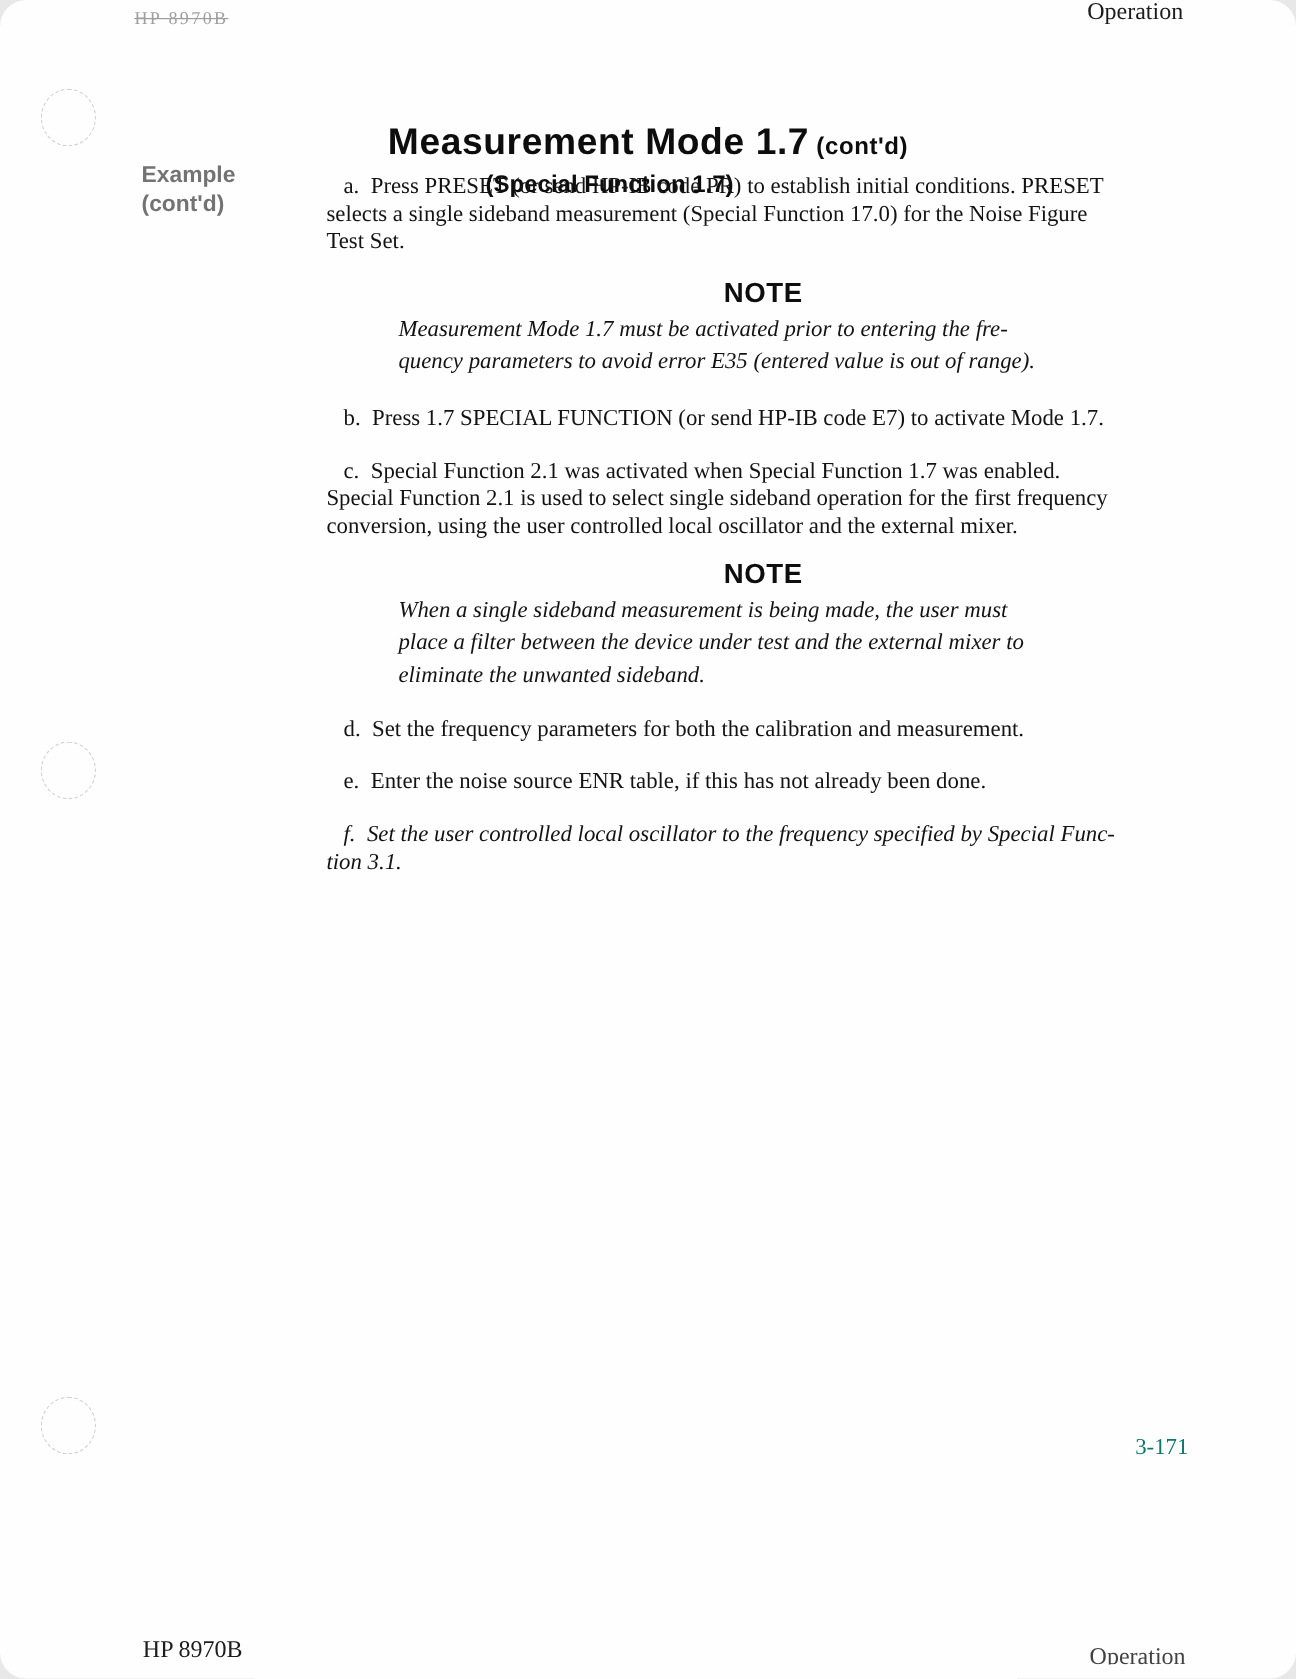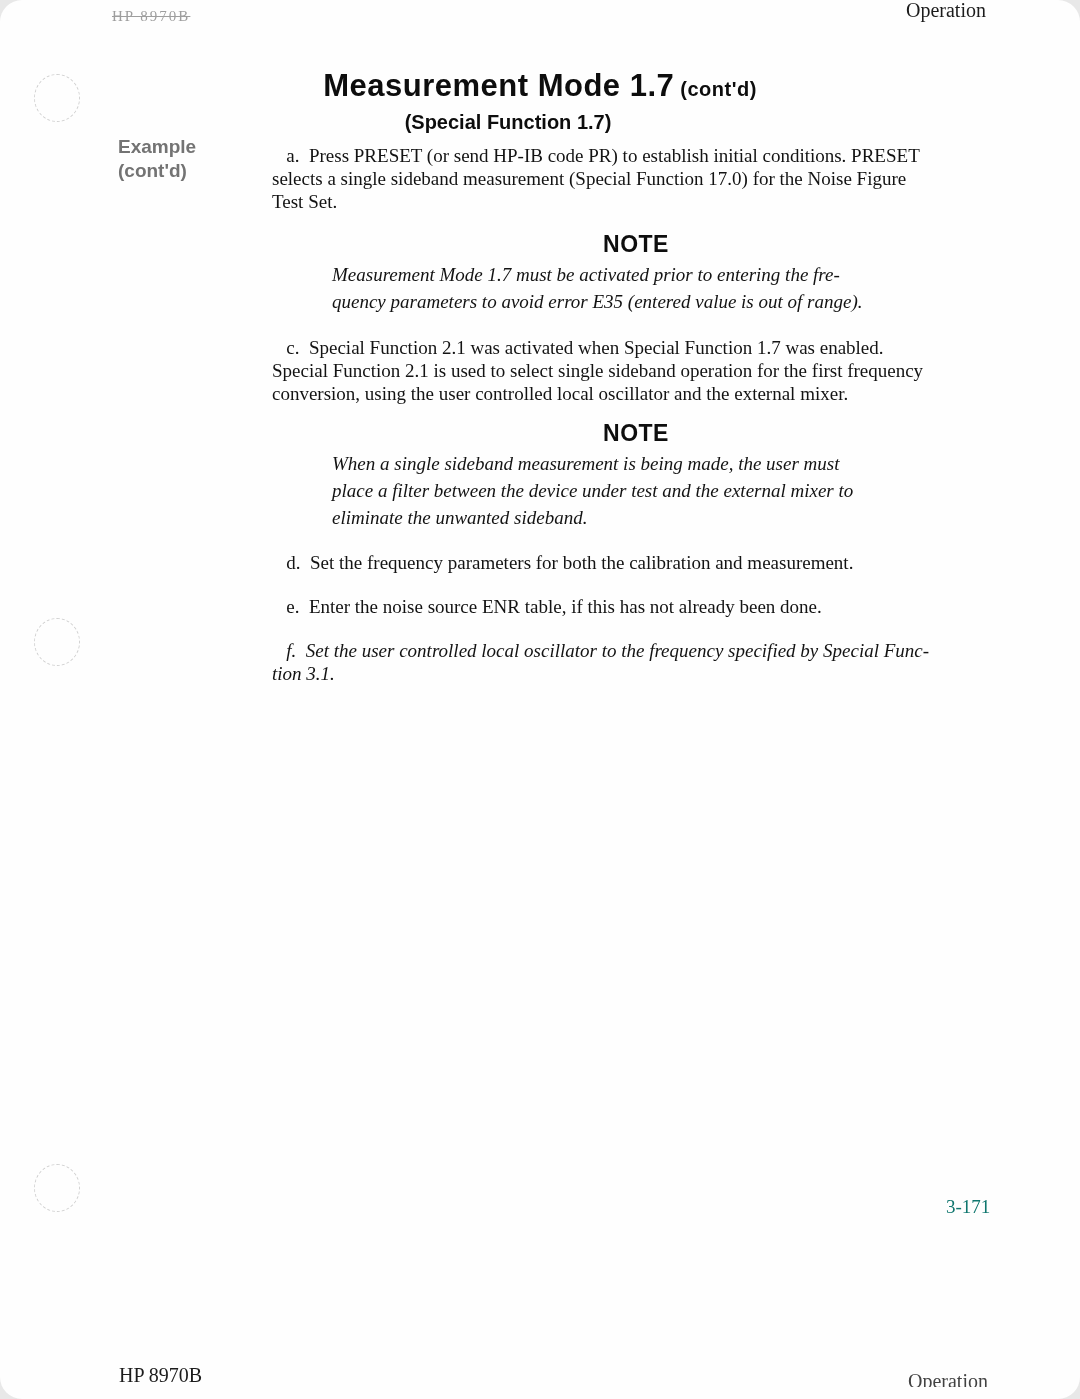--- a/index.html
+++ b/index.html
@@ -59,20 +59,21 @@
     top: 68px;
     width: 1080px;
     text-align: center;
     font-family: "Liberation Sans", sans-serif;
     font-weight: bold;
   }
   .title-line {
     font-size: 31px;
     letter-spacing: 0.5px;
     color: #0d0d0d;
+    margin-top: 32px;
   }
   .title-suffix {
     font-size: 20px;
     font-weight: bold;
     margin-left: 6px;
   }
   .subtitle-line {
     font-size: 20px;
     margin-top: 7px;
     margin-left: -64px;
@@ -179,20 +180,21 @@
 
   <div class="body-col">
     <p class="para">   a.  Press PRESET (or send HP-IB code PR) to establish initial conditions. PRESET
 selects a single sideband measurement (Special Function 17.0) for the Noise Figure
 Test Set.</p>
 
     <div class="note-heading">NOTE</div>
     <p class="para note-text">Measurement Mode 1.7 must be activated prior to entering the fre-
 quency parameters to avoid error E35 (entered value is out of range).</p>
 
+    <p class="para mt-b">   b.  Press 1.7 SPECIAL FUNCTION (or send HP-IB code E7) to activate Mode 1.7.</p>
 
     <p class="para mt-c">   c.  Special Function 2.1 was activated when Special Function 1.7 was enabled.
 Special Function 2.1 is used to select single sideband operation for the first frequency
 conversion, using the user controlled local oscillator and the external mixer.</p>
 
     <div class="note-heading mt-n2">NOTE</div>
     <p class="para note-text">When a single sideband measurement is being made, the user must
 place a filter between the device under test and the external mixer to
 eliminate the unwanted sideband.</p>
 

